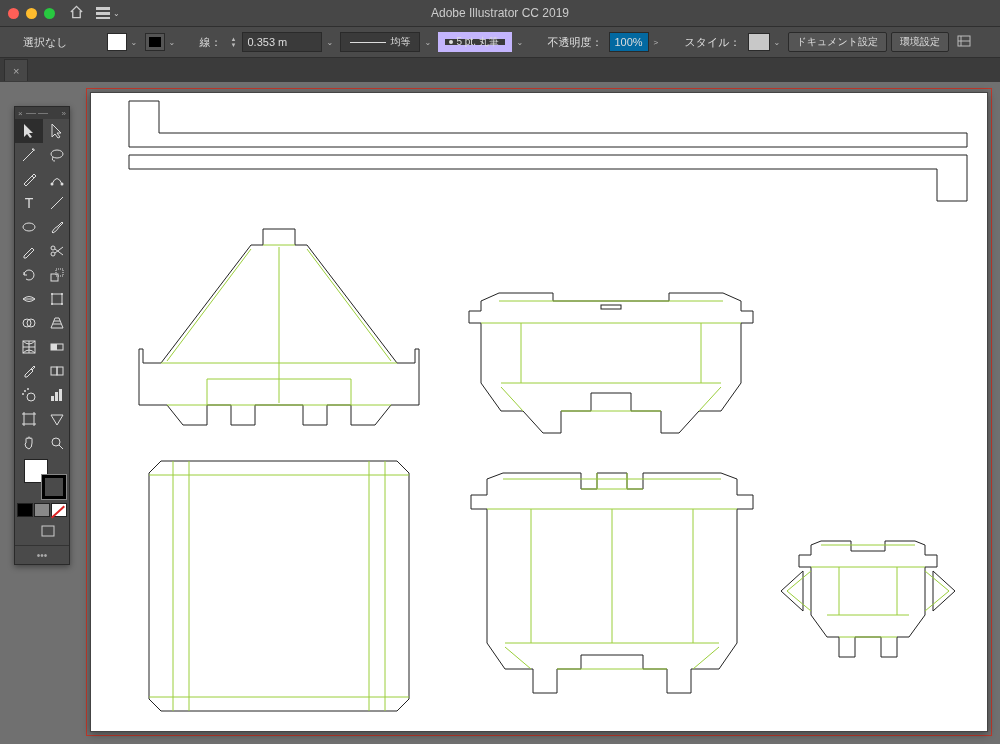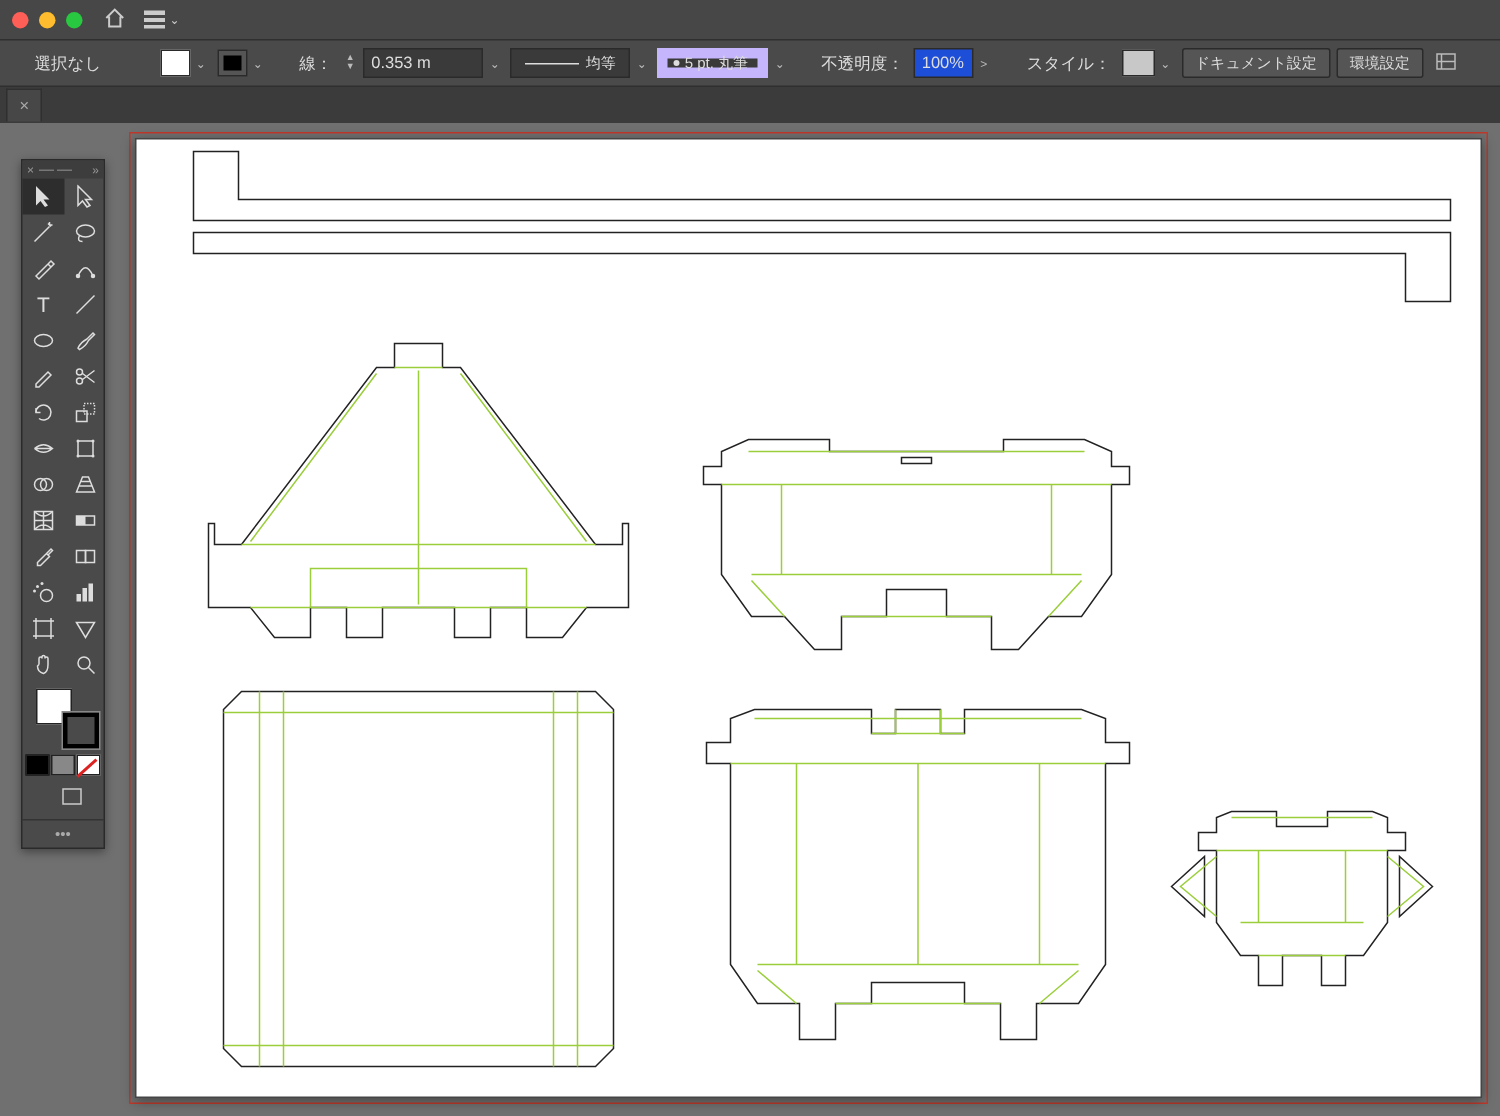--- a/index.html
+++ b/index.html
@@ -23,21 +23,21 @@
   .swatch { width: 20px; height: 18px; border: 1px solid #2a2a2a; display: inline-block; }
   .sw-white { background: #fff; }
   .sw-black-in { background: #555; position: relative; }
   .sw-black-in::after { content:""; position:absolute; inset:3px; background:#000; }
   .mini-drop { width: 10px; color: #bbb; font-size: 8px; }
   .stroke-val { width: 80px; height: 20px; background: #3a3a3a; border: 1px solid #2a2a2a; color: #ddd; padding: 0 4px; display: inline-flex; align-items: center; }
   .stroke-line { width: 80px; height: 20px; background: #3a3a3a; border: 1px solid #2a2a2a; display: inline-flex; align-items: center; justify-content: center; gap: 4px; padding: 0 4px; }
   .ln { width: 36px; height: 0; border-top: 1px solid #ddd; }
   .brush { width: 74px; height: 20px; background: #3a3a3a; border: 7px solid #c4b5fd; display: inline-flex; align-items: center; padding: 0 4px; gap: 3px; font-size: 10px; color:#ddd; }
   .brush-dot { width: 4px; height: 4px; background: #ddd; border-radius: 50%; }
-  .opac-val { width: 40px; height: 20px; background: #1d4ed8; border: 1px solid #2a2a2a; color: #ddd; padding: 0 4px; display: inline-flex; align-items: center; }
+  .opac-val { width: 40px; height: 20px; background: #0369a1; border: 1px solid #2a2a2a; color: #ddd; padding: 0 4px; display: inline-flex; align-items: center; }
   .style-sw { width: 22px; height: 18px; background: #c8c8c8; border: 1px solid #2a2a2a; }
   .btn { height: 20px; background: #555; border: 1px solid #2a2a2a; color: #ddd; padding: 0 8px; display: inline-flex; align-items: center; border-radius: 2px; font-size: 10px; }
   .pref-ic { margin-left: 4px; color:#bbb; font-size:13px; }
   .stepper { display:flex; flex-direction:column; justify-content:center; padding:0 2px; font-size:6px; line-height:6px; color:#bbb;}
 
   
   .tabbar { height: 24px; background: #3b3b3b; display: flex; align-items: center; padding-left: 4px; }
   .tab { height: 22px; background: #474747; border: 1px solid #2f2f2f; border-bottom: none; display: flex; align-items: center; padding: 0 8px; gap: 6px; color: #ccc; font-size: 11px; }
   .tab-x { color: #aaa; font-size: 11px; }
 
@@ -87,20 +87,21 @@
   </div>
   <div class="home-btn">
     <svg width="15" height="14" viewBox="0 0 16 14">
         <path d="M2 7 L8 1 L14 7 M4 6 V13 H12 V6" stroke="#ccc" stroke-width="1.4" fill="none"></path>
       </svg>
   </div>
   <div class="layout-btn">
     <span class="layout-icon"></span>
     <span style="font-size:8px;">⌄</span>
   </div>
+  <div class="title">Adobe Illustrator CC 2019</div>
 </div>
 
 <div class="ctrlbar">
   <span class="lab">選択なし</span>
   <span style="width:28px;"></span>
   <span class="swatch sw-white"></span>
   <span class="mini-drop">⌄</span>
   <span class="swatch sw-black-in"></span>
   <span class="mini-drop">⌄</span>
   <span class="lab">線：</span>

